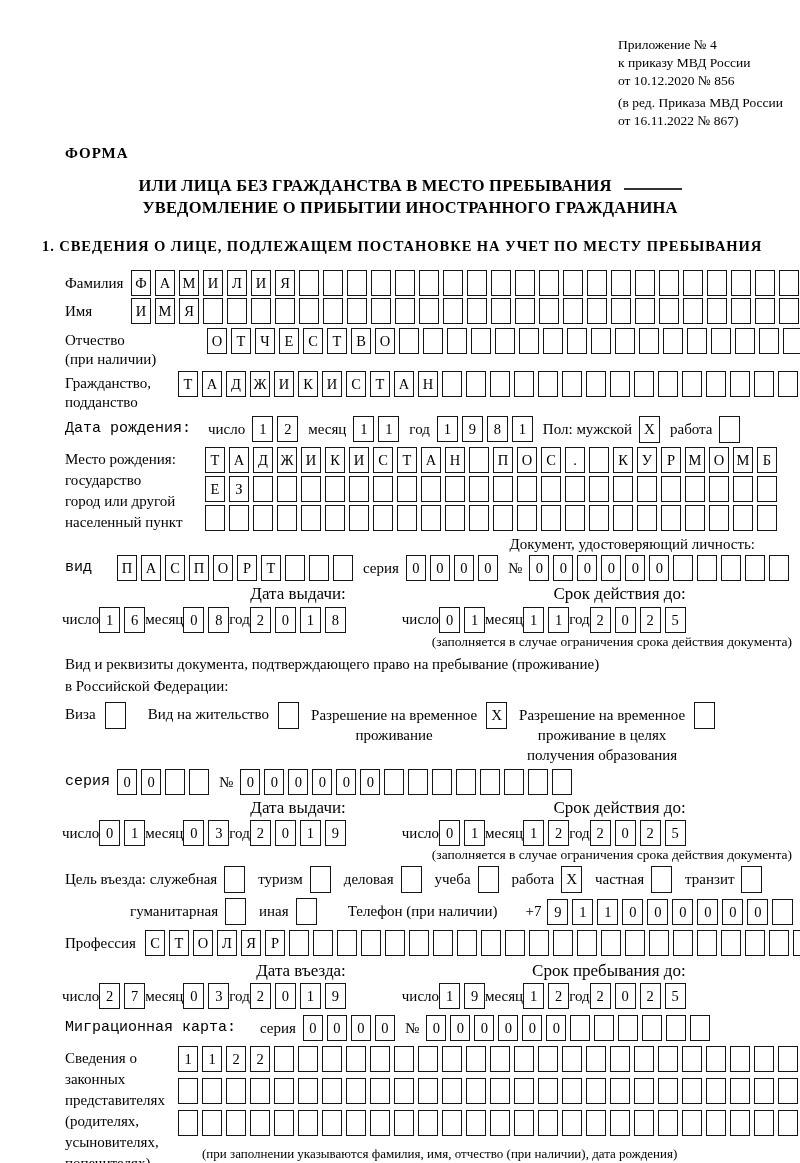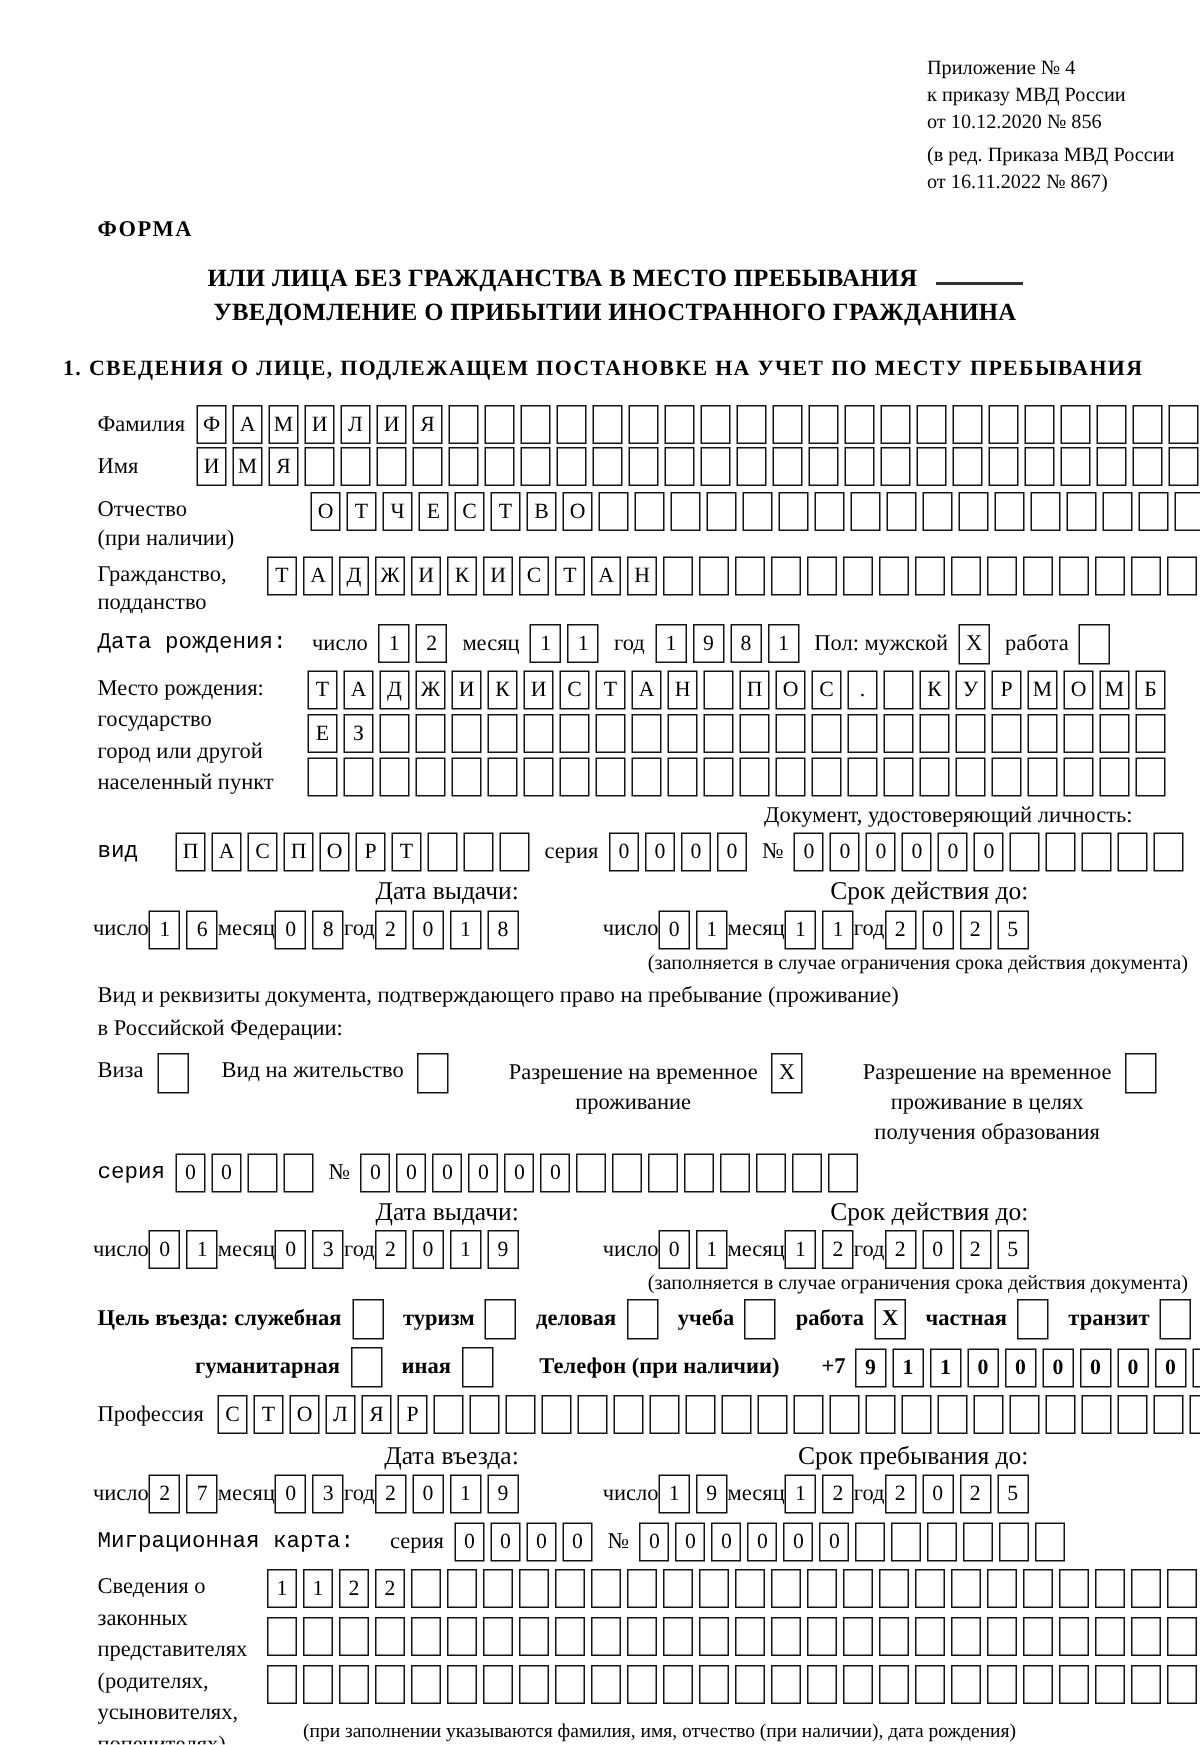--- a/index.html
+++ b/index.html
@@ -38,22 +38,22 @@
   .datepair{display:flex;margin:2px 0 0 -3px;}
   .dg-title{text-align:right;margin-bottom:2px;font-size:17px;}
   .dg-row{display:flex;align-items:center;}
   .dg2{margin-left:56px;}
   .note{width:727px;text-align:right;font-size:13.5px;margin-top:1px;}
   .plain{margin-top:4px;}
   .optrow{display:flex;align-items:flex-start;margin-top:6px;}
   .opt{display:flex;align-items:flex-start;}
   .opt .olab{white-space:nowrap;padding-top:3px;}
   .opt .olines{text-align:center;line-height:20px;padding-top:3px;}
-  .opt .cb{margin-left:9px;} .ml22{margin-left:22px;} .ml24{margin-left:40px;}
-  .pur{display:flex;align-items:center;margin-top:2px;white-space:nowrap;font-weight:bold;}
+  .opt .cb{margin-left:9px;} .ml22{margin-left:22px;} .ml24{margin-left:12px;}
+  .pur{display:flex;align-items:center;margin-top:2px;white-space:nowrap;}
   .pur .cb{margin:0 13px 0 7px;}
   .pur .txt{margin-right:0;}
   .indent65{margin-left:65px;}
   .lr-note{font-size:13px;margin:10px 0 0 24px;white-space:nowrap;}
   .lrlab{line-height:21px;padding-top:2px;}
 </style>
 </head>
 <body>
 
 <div class="page">

